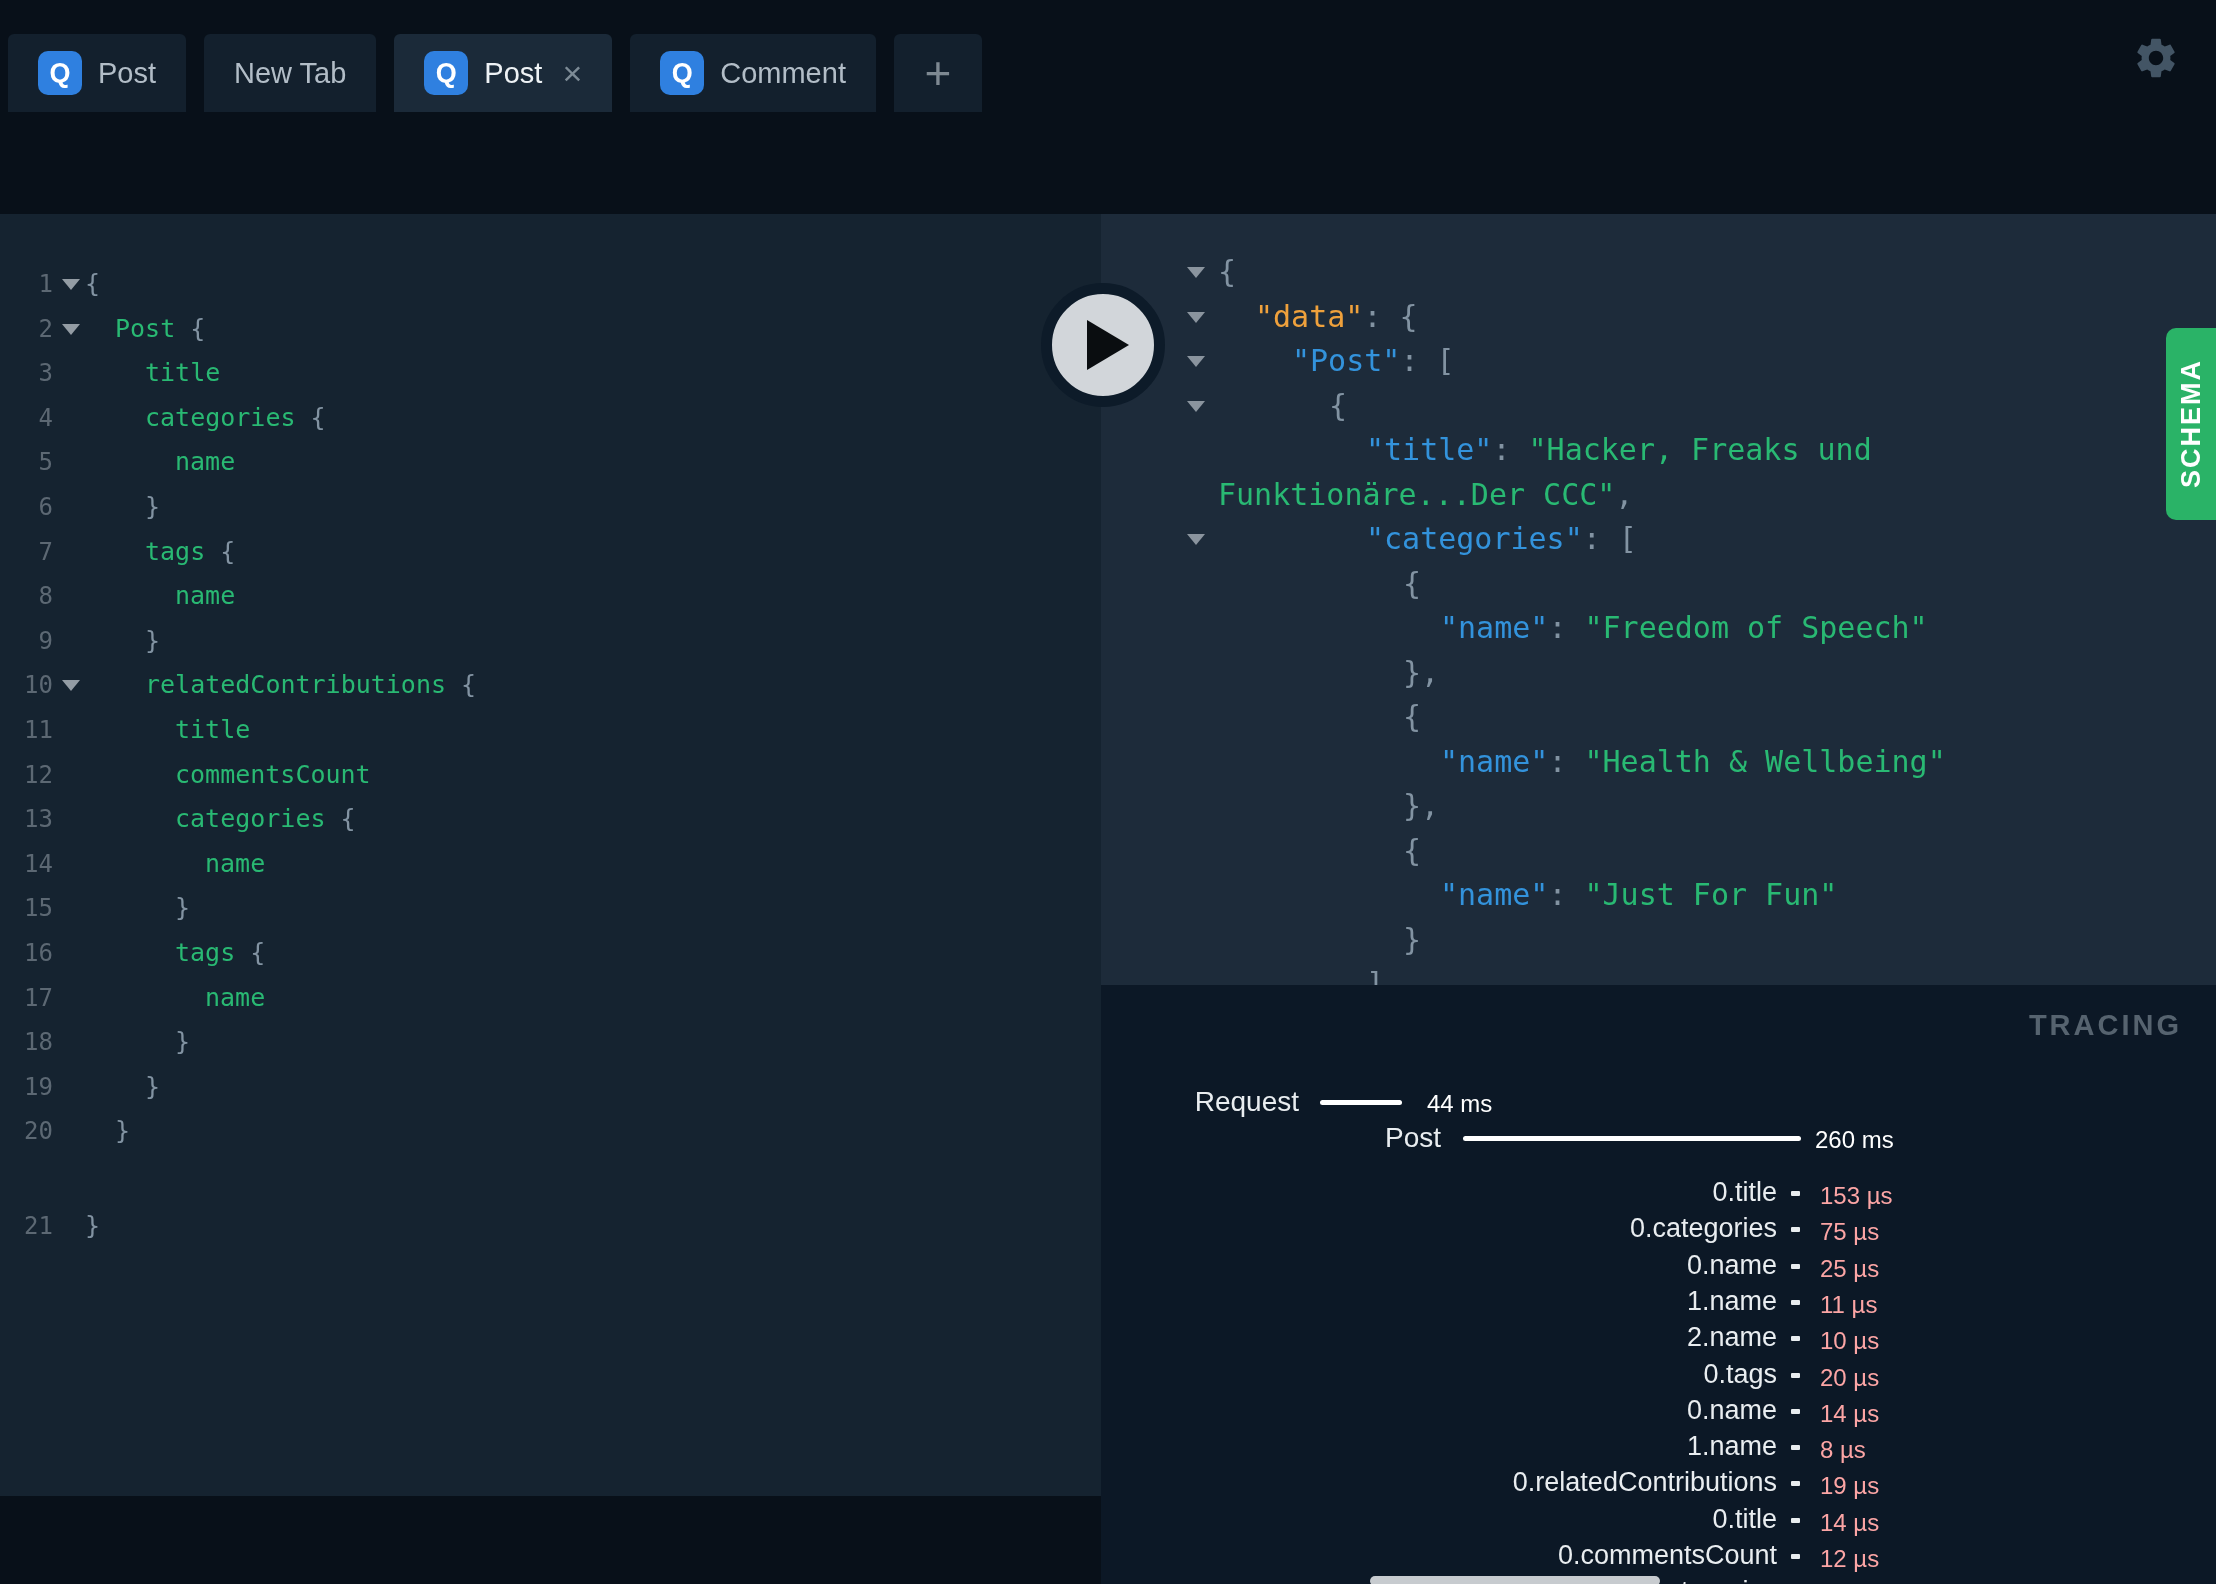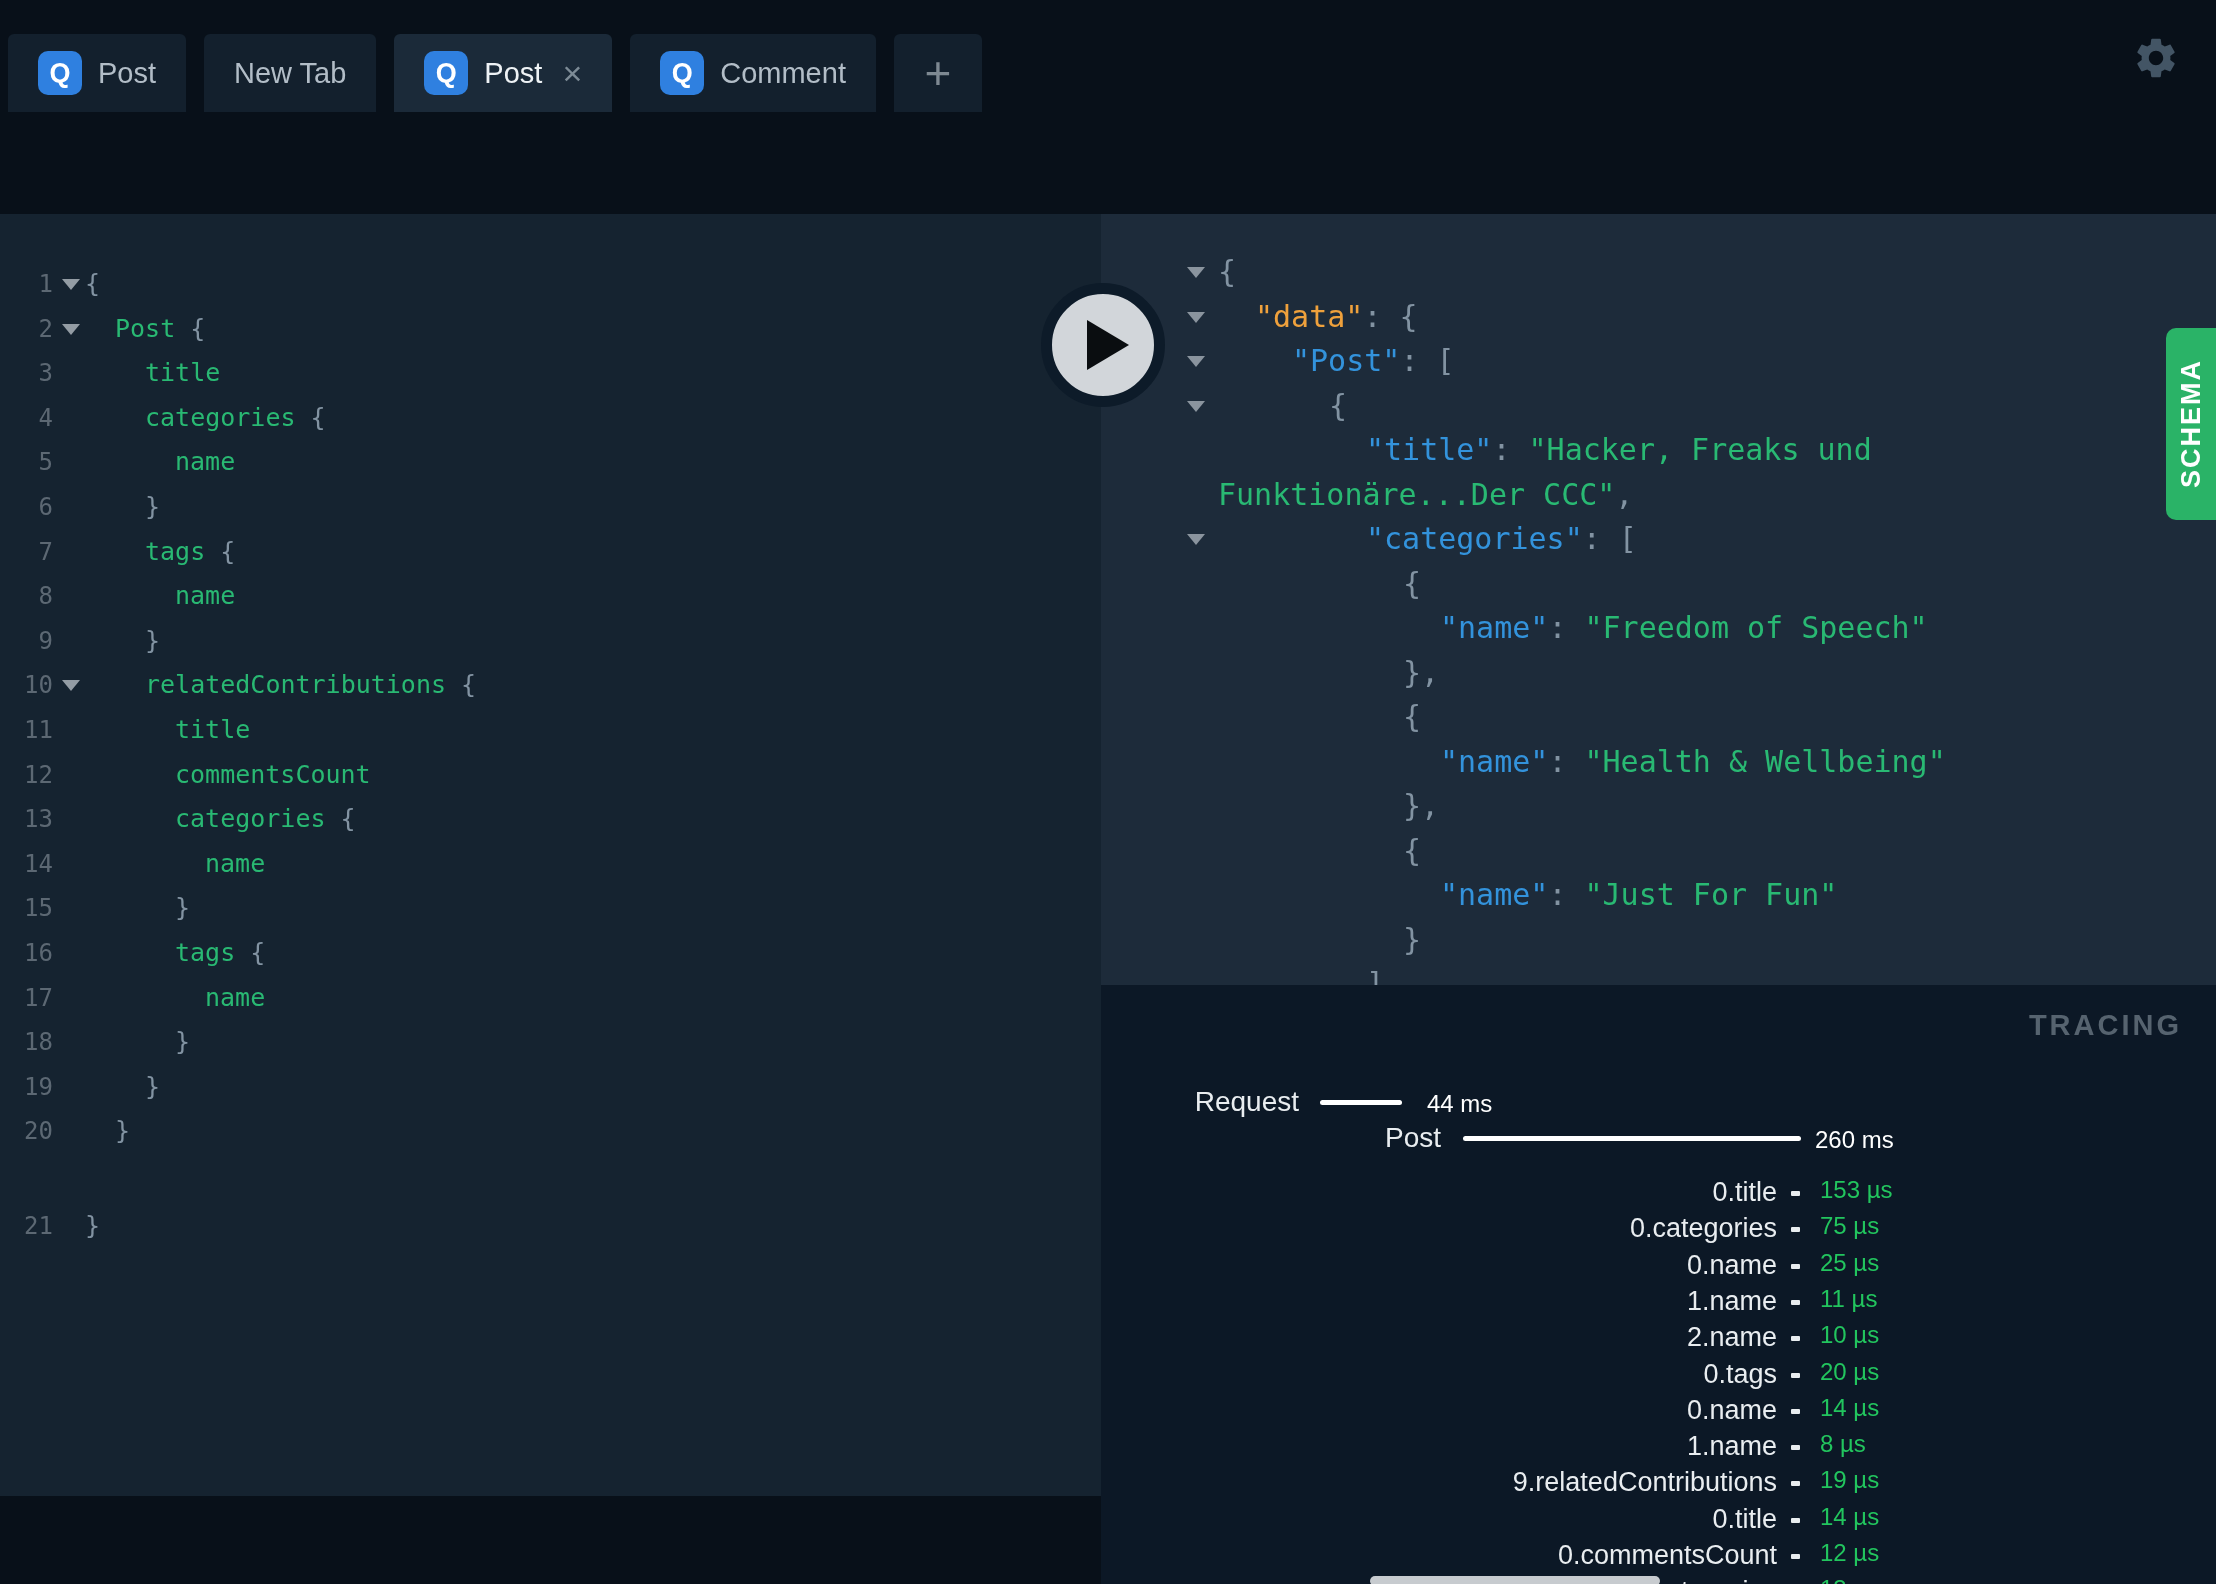--- a/index.html
+++ b/index.html
@@ -46,21 +46,21 @@
   
   .tracing{position:absolute;left:1101px;top:771px;width:1115px;height:599px;background:#0c1826;overflow:hidden;}
   .tr-title{position:absolute;top:24px;right:34px;font-size:29px;font-weight:bold;letter-spacing:3px;color:#56636f;cursor:pointer;}
   .span-row{position:absolute;left:0;right:0;height:36px;}
   .span-label{position:absolute;top:1px;font-size:28px;color:#e9edf0;white-space:nowrap;transform:translateX(-100%);}
   .span-bar{position:absolute;top:15px;height:5px;background:#ffffff;border-radius:2.5px;}
   .span-time{position:absolute;top:5px;font-size:24px;color:#ffffff;white-space:nowrap;}
   .res-row{position:absolute;left:0;right:0;height:36.3px;}
   .res-label{position:absolute;right:439px;top:2px;font-size:27px;color:#e9edf0;white-space:nowrap;}
   .res-dash{position:absolute;left:690px;top:16px;width:9px;height:5px;background:#e9edf0;border-radius:1px;}
-  .res-time{position:absolute;left:719px;top:1px;font-size:24px;color:#22c55e;white-space:nowrap;}
+  .res-time{position:absolute;left:719px;top:7px;font-size:24px;color:#fca5a5;white-space:nowrap;}
   .scroll-thumb{position:absolute;left:269px;top:591px;width:290px;height:10px;background:#c7cbcf;border-radius:5px;}
   
   .play-btn{position:absolute;left:1041px;top:69px;width:124px;height:124px;border-radius:50%;
             background:#d2d6da;border:11px solid #0d1b29;box-sizing:border-box;display:flex;
             align-items:center;justify-content:center;cursor:pointer;z-index:5;}
   .play-tri{margin-left:10px;}
   .schema-tab{position:absolute;right:0;top:114px;width:50px;height:192px;background:#2ab367;
               border-radius:10px 0 0 10px;display:flex;align-items:center;justify-content:center;cursor:pointer;z-index:4;}
   .schema-label{writing-mode:vertical-rl;transform:rotate(180deg);color:#fff;font-weight:bold;
                 font-size:27px;letter-spacing:2px;}
@@ -198,21 +198,21 @@
             <span class="res-label">0.name</span>
             <div class="res-dash"></div>
             <span class="res-time">14 µs</span>
           </div>
           <div class="res-row" style="top: 444.1px;">
             <span class="res-label">1.name</span>
             <div class="res-dash"></div>
             <span class="res-time">8 µs</span>
           </div>
           <div class="res-row" style="top: 480.4px;">
-            <span class="res-label">9.relatedContributions</span>
+            <span class="res-label">0.relatedContributions</span>
             <div class="res-dash"></div>
             <span class="res-time">19 µs</span>
           </div>
           <div class="res-row" style="top: 516.7px;">
             <span class="res-label">0.title</span>
             <div class="res-dash"></div>
             <span class="res-time">14 µs</span>
           </div>
           <div class="res-row" style="top: 553px;">
             <span class="res-label">0.commentsCount</span>

